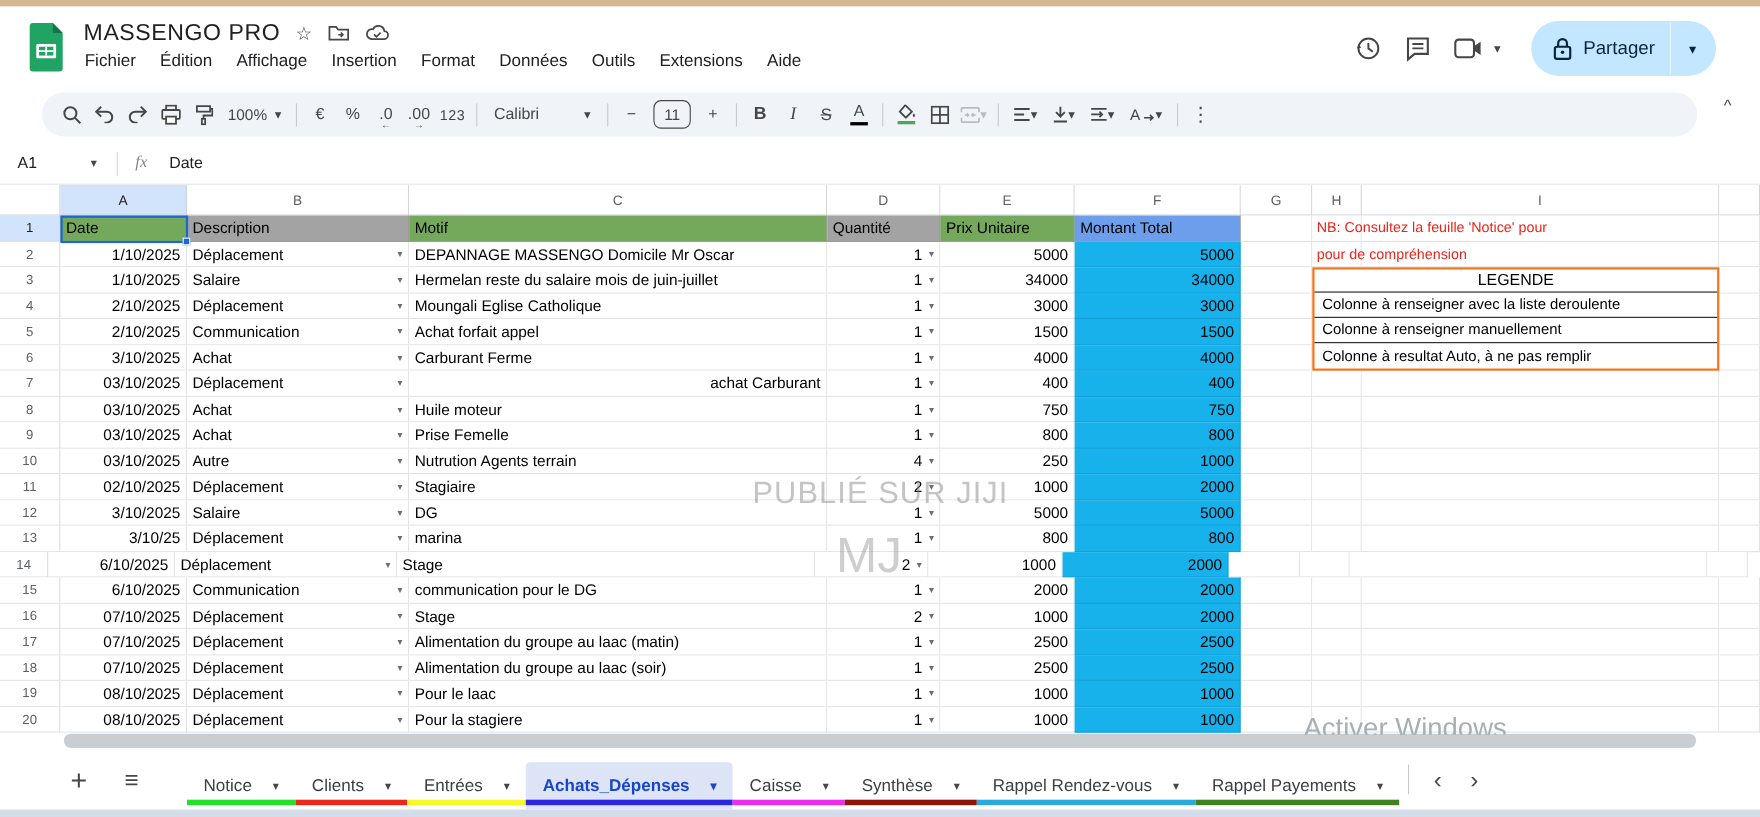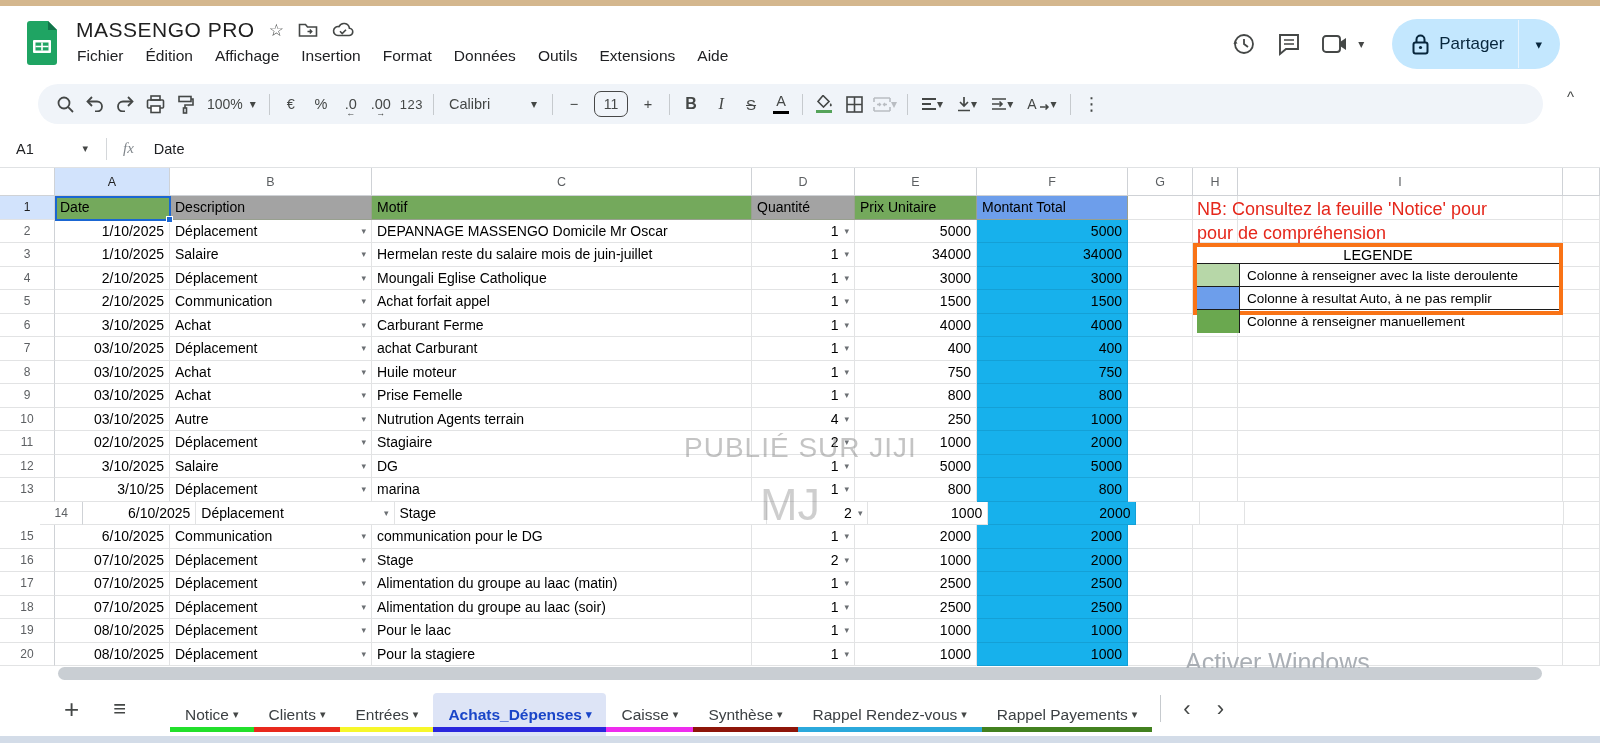--- a/index.html
+++ b/index.html
@@ -79,47 +79,47 @@
   .gutter.sel { background:#d2e3fc; color:#1f1f1f; }
   .c-right { justify-content:flex-end; }
   .c-desc { justify-content:space-between; }
   .cell-dd { font-size:9px; color:#6b6f73; margin-left:6px; }
   .hdr1 { border-right:1px solid #98a08f; border-bottom:1px solid #98a08f; }
   .bg-dgreen { background:#74a95c; }
   .bg-lgreen { background:#a3a3a3; }
   .bg-cornflower { background:#6d9eeb; }
   .bg-cyan { background:#17b1ec; border-right:1px solid #14a0d6; border-bottom:1px solid #14a0d6; }
 
-  .note-red { position:absolute; left:1197px; color:#e5271b; font-size:18px; white-space:nowrap; z-index:2; }
+  .note-red { position:absolute; left:1197px; color:#e5271b; font-size:13px; white-space:nowrap; z-index:2; }
 
   .selection { position:absolute; left:55px; top:0px; width:116px; height:24.5px; border:2px solid #1a66d2; z-index:3; }
   .fill-handle { position:absolute; right:-4px; bottom:-4px; width:7px; height:7px; background:#1a66d2; border:1.5px solid #fff; }
 
-  .legend-box { position:absolute; left:1193px; top:47px; width:370px; height:72px; border:4px solid #f97316;
+  .legend-box { position:absolute; left:1193px; top:47px; width:370px; height:94px; border:2px solid #f97316;
     background:#fff; z-index:3; display:flex; flex-direction:column; }
   .legend-title { height:23px; border-bottom:1.5px solid #1c1c1c; display:flex; align-items:center;
     justify-content:center; font-size:14.5px; color:#000; }
-  .legend-item { height:23.17px; display:flex; border-bottom:1.5px solid #1c1c1c; }
+  .legend-item { height:23.17px; display:flex; border-bottom:1.5px solid #1c1c1c;flex-direction:column; }
   .legend-item:last-child { border-bottom:none; }
   .legend-swatch { width:43px; border-right:1.5px solid #1c1c1c; }
   .legend-label { flex:1; display:flex; align-items:center; padding-left:7px; font-size:13.5px; color:#000; white-space:nowrap; }
 
   .wm-jiji { position:absolute; left:684px; top:236px; font-size:28px; color:rgba(125,125,125,0.45); letter-spacing:1px; z-index:4; }
   .wm-mj { position:absolute; left:760px; top:283px; font-size:45px; color:rgba(125,125,125,0.38); z-index:4; }
   .wm-activate { position:absolute; left:1185px; top:452px; font-size:25px; color:#a9aeb4; z-index:6; }
 
   .hscrollbar { position:absolute; left:58px; top:667px; width:1484px; height:13px; background:#c9ced3; border-radius:7px; z-index:5; }
 
   
   .tabbar { position:absolute; left:0; top:681px; width:1600px; height:55px; background:#fff; display:flex; align-items:stretch; }
   .tab-tools { display:flex; align-items:center; padding-left:64px; gap:34px; color:#444746; }
   .tab-add { font-size:26px; line-height:1; }
   .tab-all { font-size:22px; line-height:1; }
   .tabs-list { display:flex; margin-left:44px; }
-  .tab { position:relative; display:flex; align-items:center; gap:4px; padding:0 15px; font-size:15.5px;
+  .tab { position:relative; display:flex; align-items:center; gap:19px; padding:0 15px; font-size:15.5px;
     font-weight:500; color:#3c4043;margin-top:12px; }
   .tab .tab-caret { font-size:11px; color:#444746; }
   .tab .underline { position:absolute; left:0; right:0; bottom:4px; height:5px; }
   .tab.active { background:#dde4f6; border-radius:4px 4px 0 0; color:#1945c8; font-weight:700; }
   .tab.active .tab-caret { color:#1945c8; }
   .tab-nav-sep { width:1px; background:#c6cace; margin:14px 8px; }
   .tab-nav { display:flex; align-items:center; gap:26px; padding:0 14px; color:#444746; font-size:22px; }
   .bottom-strip { position:absolute; left:0; top:736px; width:1600px; height:7px; background:#d3dce8; }
 </style>
 </head>
@@ -516,21 +516,21 @@
         <div class="cell gutter" style="width: 55px;">
           <span>7</span>
         </div>
         <div class="cell c-right" style="width: 115px;">
           <span>03/10/2025</span>
         </div>
         <div class="cell c-desc" style="width: 202px;">
           <span>Déplacement</span>
           <span class="cell-dd">▾</span>
         </div>
-        <div class="cell " style="width: 380px;">
+        <div class="cell " style="width: 380px; justify-content: flex-end;">
           <span>achat Carburant</span>
         </div>
         <div class="cell c-right" style="width: 103px;">
           <span>1</span>
           <span class="cell-dd">▾</span>
         </div>
         <div class="cell c-right" style="width: 122px;">
           <span>400</span>
         </div>
         <div class="cell c-right bg-cyan" style="width: 151px;">
@@ -709,21 +709,21 @@
         </div>
         <div class="cell c-right bg-cyan" style="width: 151px;">
           <span>800</span>
         </div>
         <div class="cell " style="width: 65px;"></div>
         <div class="cell " style="width: 45px;"></div>
         <div class="cell " style="width: 325px;"></div>
         <div class="cell " style="width: 37px;"></div>
       </div>
       <div class="row">
-        <div class="cell gutter" style="width: 44px; margin-left: 40px;">
+        <div class="cell gutter" style="width: 44px;">
           <span>14</span>
         </div>
         <div class="cell c-right" style="width: 115px;">
           <span>6/10/2025</span>
         </div>
         <div class="cell c-desc" style="width: 202px;">
           <span>Déplacement</span>
           <span class="cell-dd">▾</span>
         </div>
         <div class="cell " style="width: 380px;">
@@ -924,26 +924,26 @@
     <div class="note-red" style="top:3px">NB: Consultez la feuille 'Notice' pour</div>
     <div class="note-red" style="top:27px">pour de compréhension</div>
     <div class="legend-box">
       <div class="legend-title">LEGENDE</div>
       <div id="legend-items">
           <div class="legend-item">
             <div class="legend-swatch" style="background: rgb(183, 215, 168);"></div>
             <div class="legend-label">Colonne à renseigner avec la liste deroulente</div>
           </div>
           <div class="legend-item">
+            <div class="legend-swatch" style="background: rgb(106, 168, 79);"></div>
+            <div class="legend-label">Colonne à renseigner manuellement</div>
+          </div>
+          <div class="legend-item">
             <div class="legend-swatch" style="background: rgb(109, 158, 235);"></div>
             <div class="legend-label">Colonne à resultat Auto, à ne pas remplir</div>
-          </div>
-          <div class="legend-item">
-            <div class="legend-swatch" style="background: rgb(106, 168, 79);"></div>
-            <div class="legend-label">Colonne à renseigner manuellement</div>
           </div>
         </div>
     </div>
     <div class="wm-jiji">PUBLIÉ SUR JIJI</div>
     <div class="wm-mj">MJ</div>
     <div class="wm-activate">Activer Windows</div>
 
   </div>
 </div>
 

